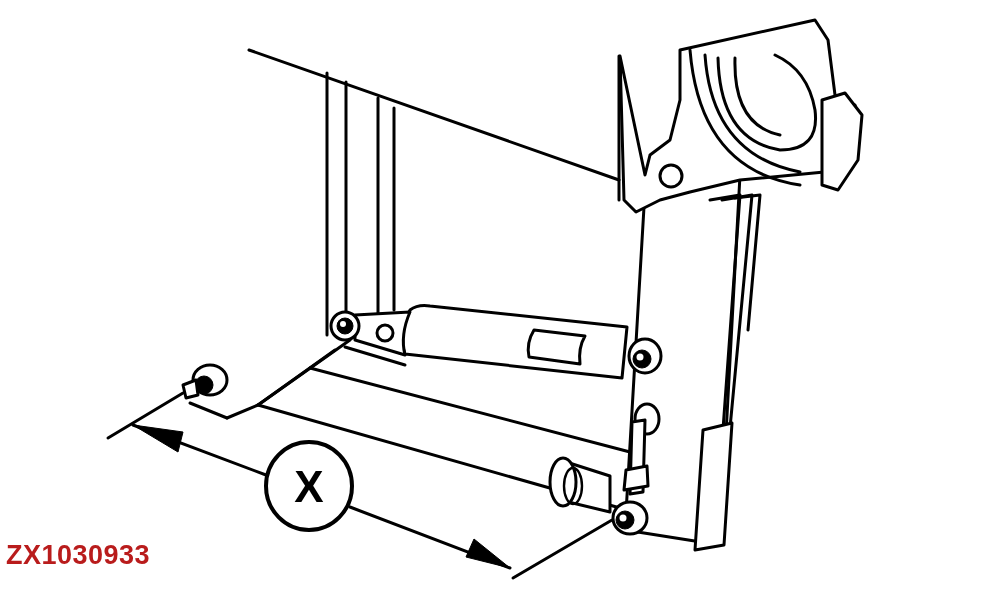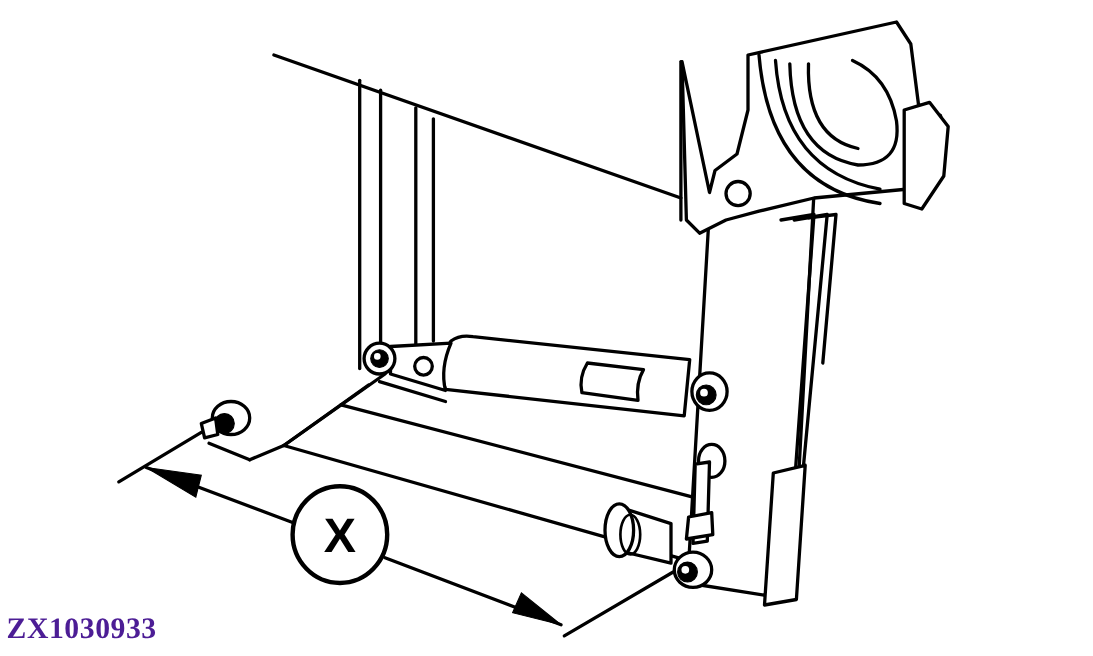--- a/index.html
+++ b/index.html
@@ -4,23 +4,23 @@
   <style>
     html, body { margin: 0; padding: 0; background: #ffffff; }
     body { width: 994px; height: 596px; overflow: hidden; position: relative; }
     #diagram { position: absolute; left: 0; top: 0; width: 994px; height: 596px; }
     .ln { fill: none; stroke: #000; stroke-width: 3; stroke-linecap: round; stroke-linejoin: round; }
     .ln2 { fill: none; stroke: #000; stroke-width: 2.4; stroke-linecap: round; stroke-linejoin: round; }
     .fillw { fill: #fff; stroke: #000; stroke-width: 3; stroke-linejoin: round; }
     .blk { fill: #000; stroke: #000; stroke-width: 1; }
     .callout-text { font-family: "Liberation Sans", sans-serif; font-weight: bold; font-size: 44px; fill: #000; }
     .figure-id {
-      position: absolute; left: 6px; top: 556px;
-      font-family: Liberation Serif, serif; font-weight: bold; font-size: 27px;
-      color: #4c1d95; letter-spacing: 0.5px;
+      position: absolute; left: 6px; top: 540px;
+      font-family: Liberation Sans, sans-serif; font-weight: bold; font-size: 27px;
+      color: #b91c1c; letter-spacing: 0.5px;
     }
   </style>
 </head>
 <body>
 
 <svg id="diagram" viewBox="0 0 994 596" xmlns="http://www.w3.org/2000/svg">
 
   <g>
     <line class="ln" x1="249" y1="50" x2="619" y2="180"></line>
   </g>

